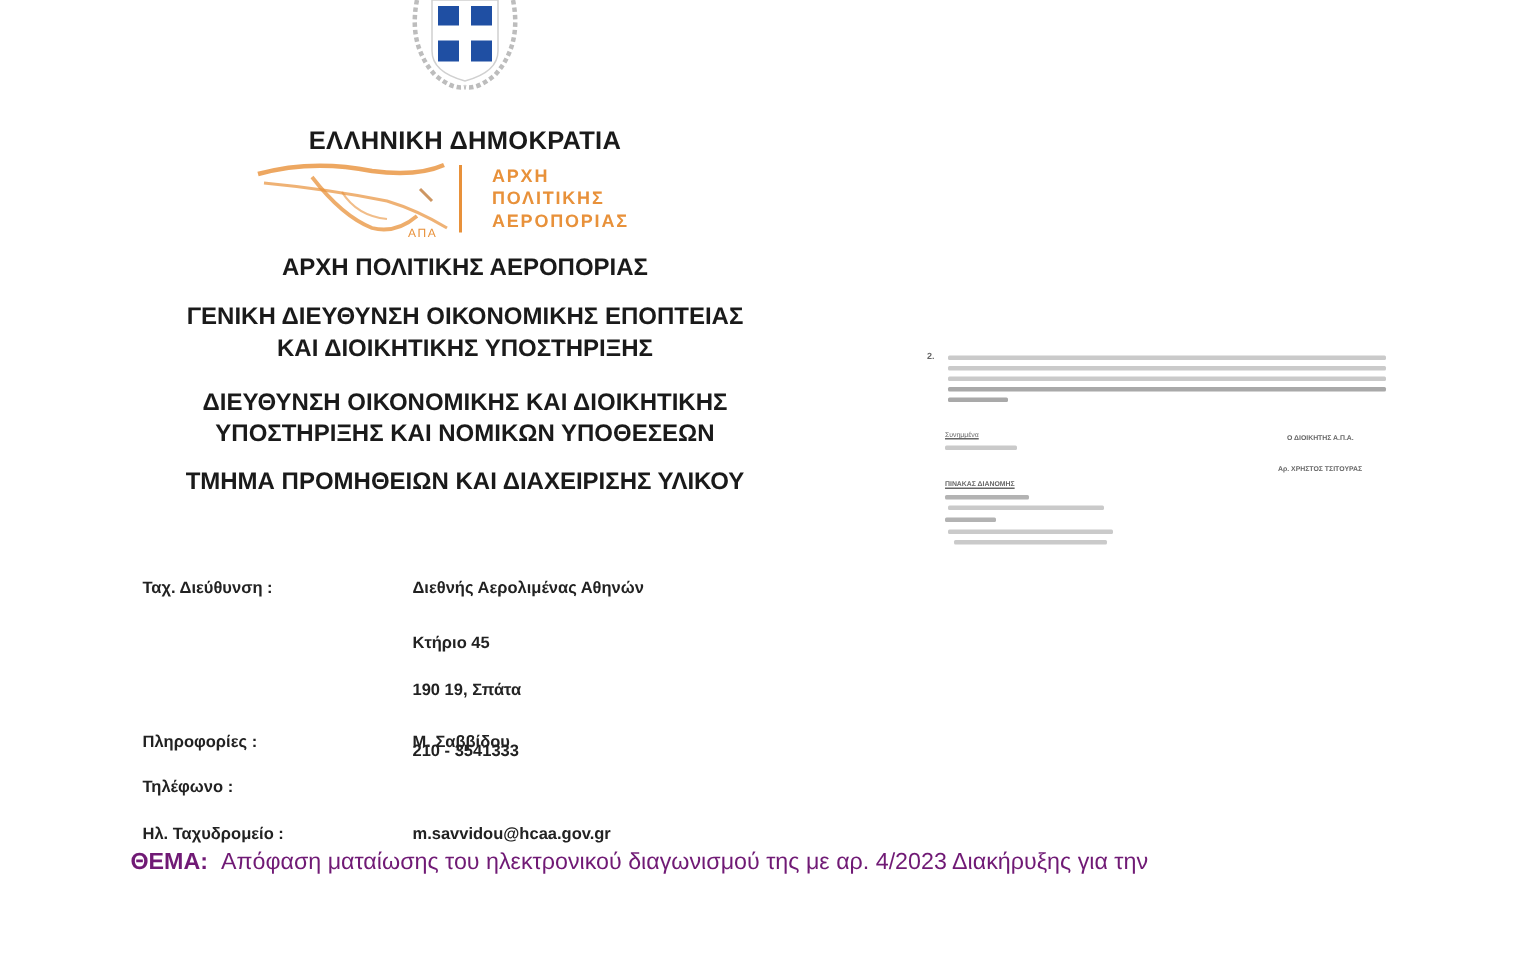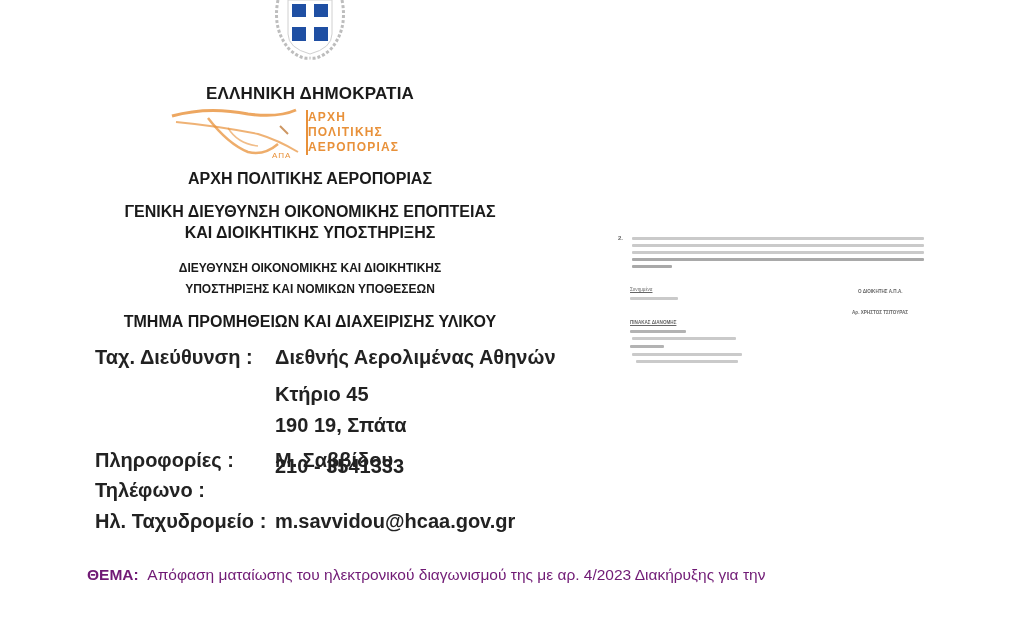--- a/index.html
+++ b/index.html
@@ -14,28 +14,28 @@
     left: 268px; top: 0; width: 84px; height: 60px;
   }
   .heading {
     width: 480px; text-align: center; font-weight: bold;
   }
   .republic { left: 70px; top: 84px; font-size: 17px; letter-spacing: 0.2px; width: 480px; }
   .hcaa-logo { left: 168px; top: 104px; width: 260px; height: 58px; }
   .hcaa-text {
     left: 306px; top: 110px; color: #e8913a; font-weight: bold;
     font-size: 12px; line-height: 15px; letter-spacing: 1.2px;
-    border-left: 2px solid #e8913a; padding-left: 0;
+    border-left: 2px solid #e8913a; padding-left: 20px;
   }
   .apa-small { left: 272px; top: 151px; color: #e8913a; font-size: 8px; font-weight: normal; letter-spacing: 1px; }
   .h1 { left: 70px; top: 170px; font-size: 16px; }
   .h2 { left: 70px; top: 201px; font-size: 16px; line-height: 21px; }
-  .h3 { left: 70px; top: 258px; font-size: 12px; line-height: 21px; }
+  .h3 { left: 70px; top: 258px; font-size: 16px; line-height: 21px; }
   .h4 { left: 70px; top: 313px; font-size: 16px; }
-  .info-row { font-size: 20px; font-weight: bold; color: #222; }
+  .info-row { font-size: 11px; font-weight: bold; color: #222; margin-top: 40px; }
   .info-label { left: 95px; }
   .info-value { left: 275px; }
   .subject {
     left: 87px; top: 563px; width: 860px; font-size: 15.5px; line-height: 23px; color: #701a75;
   }
   .subject b { font-weight: bold; }
   
   .thumb { color: #666; font-size: 4.6px; line-height: 6.3px; }
   .blur-line {
     position: absolute; height: 3px; background: #b8b8b8; border-radius: 1px; opacity: 0.75;

